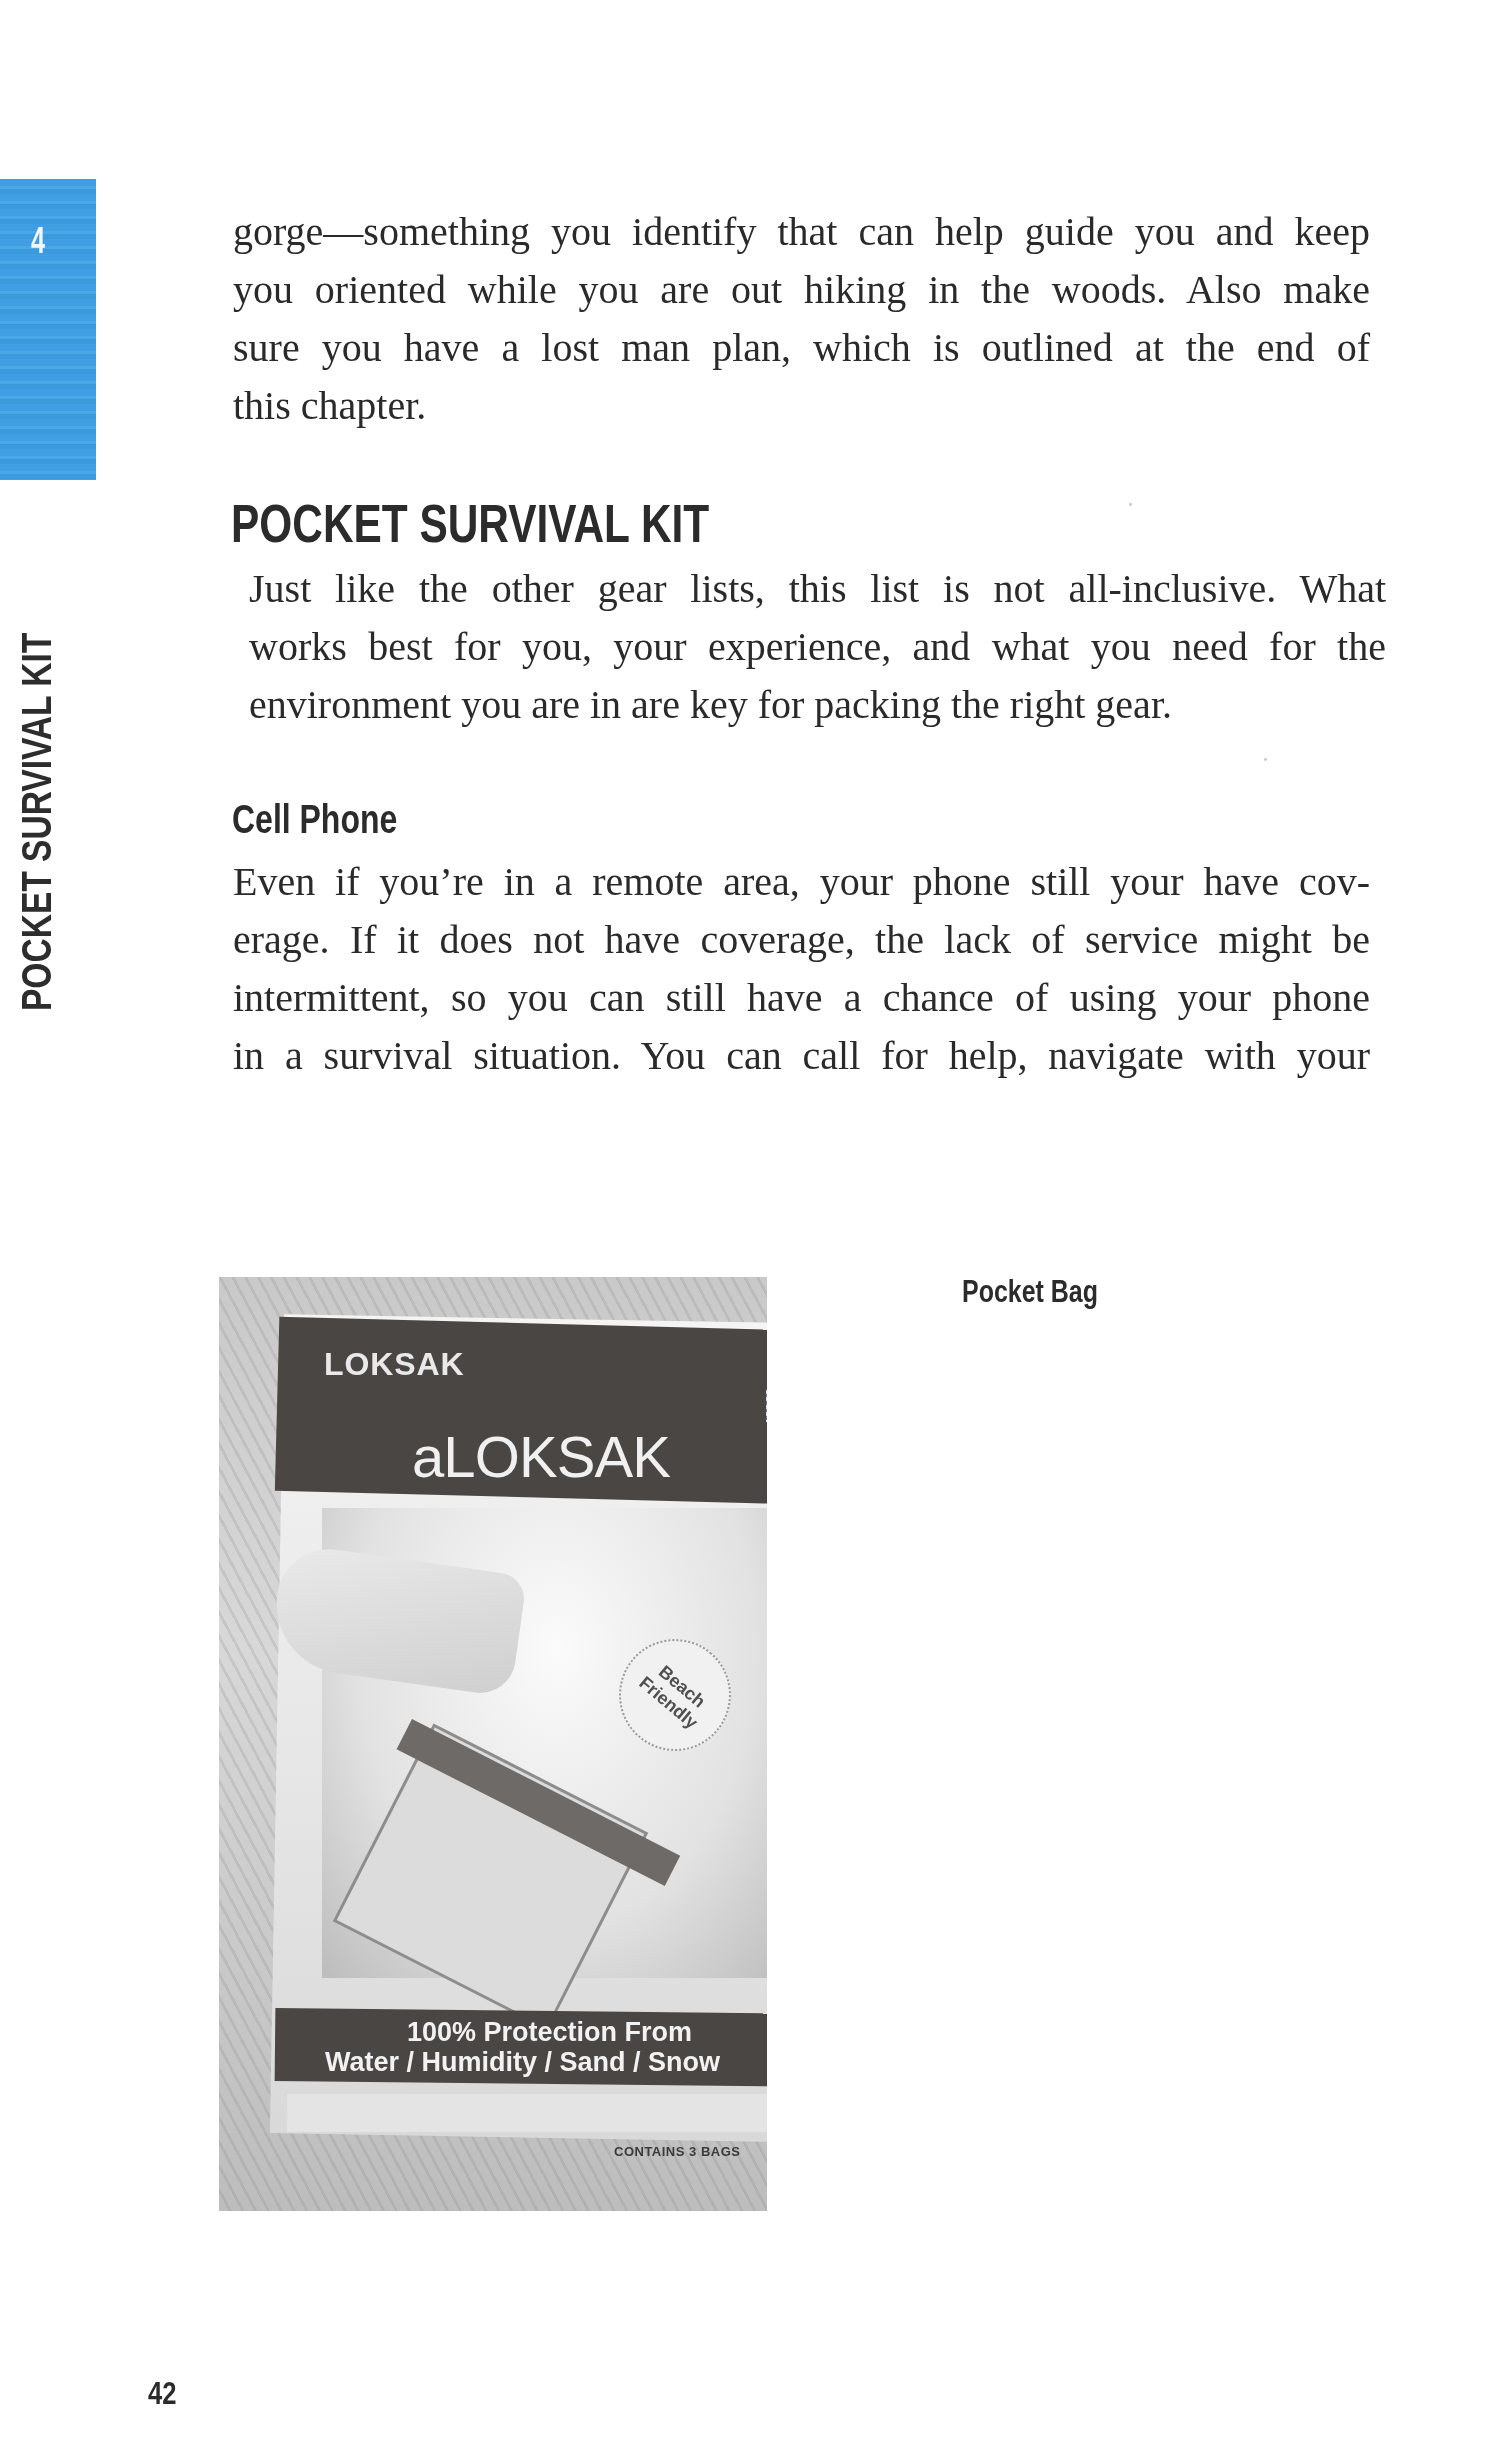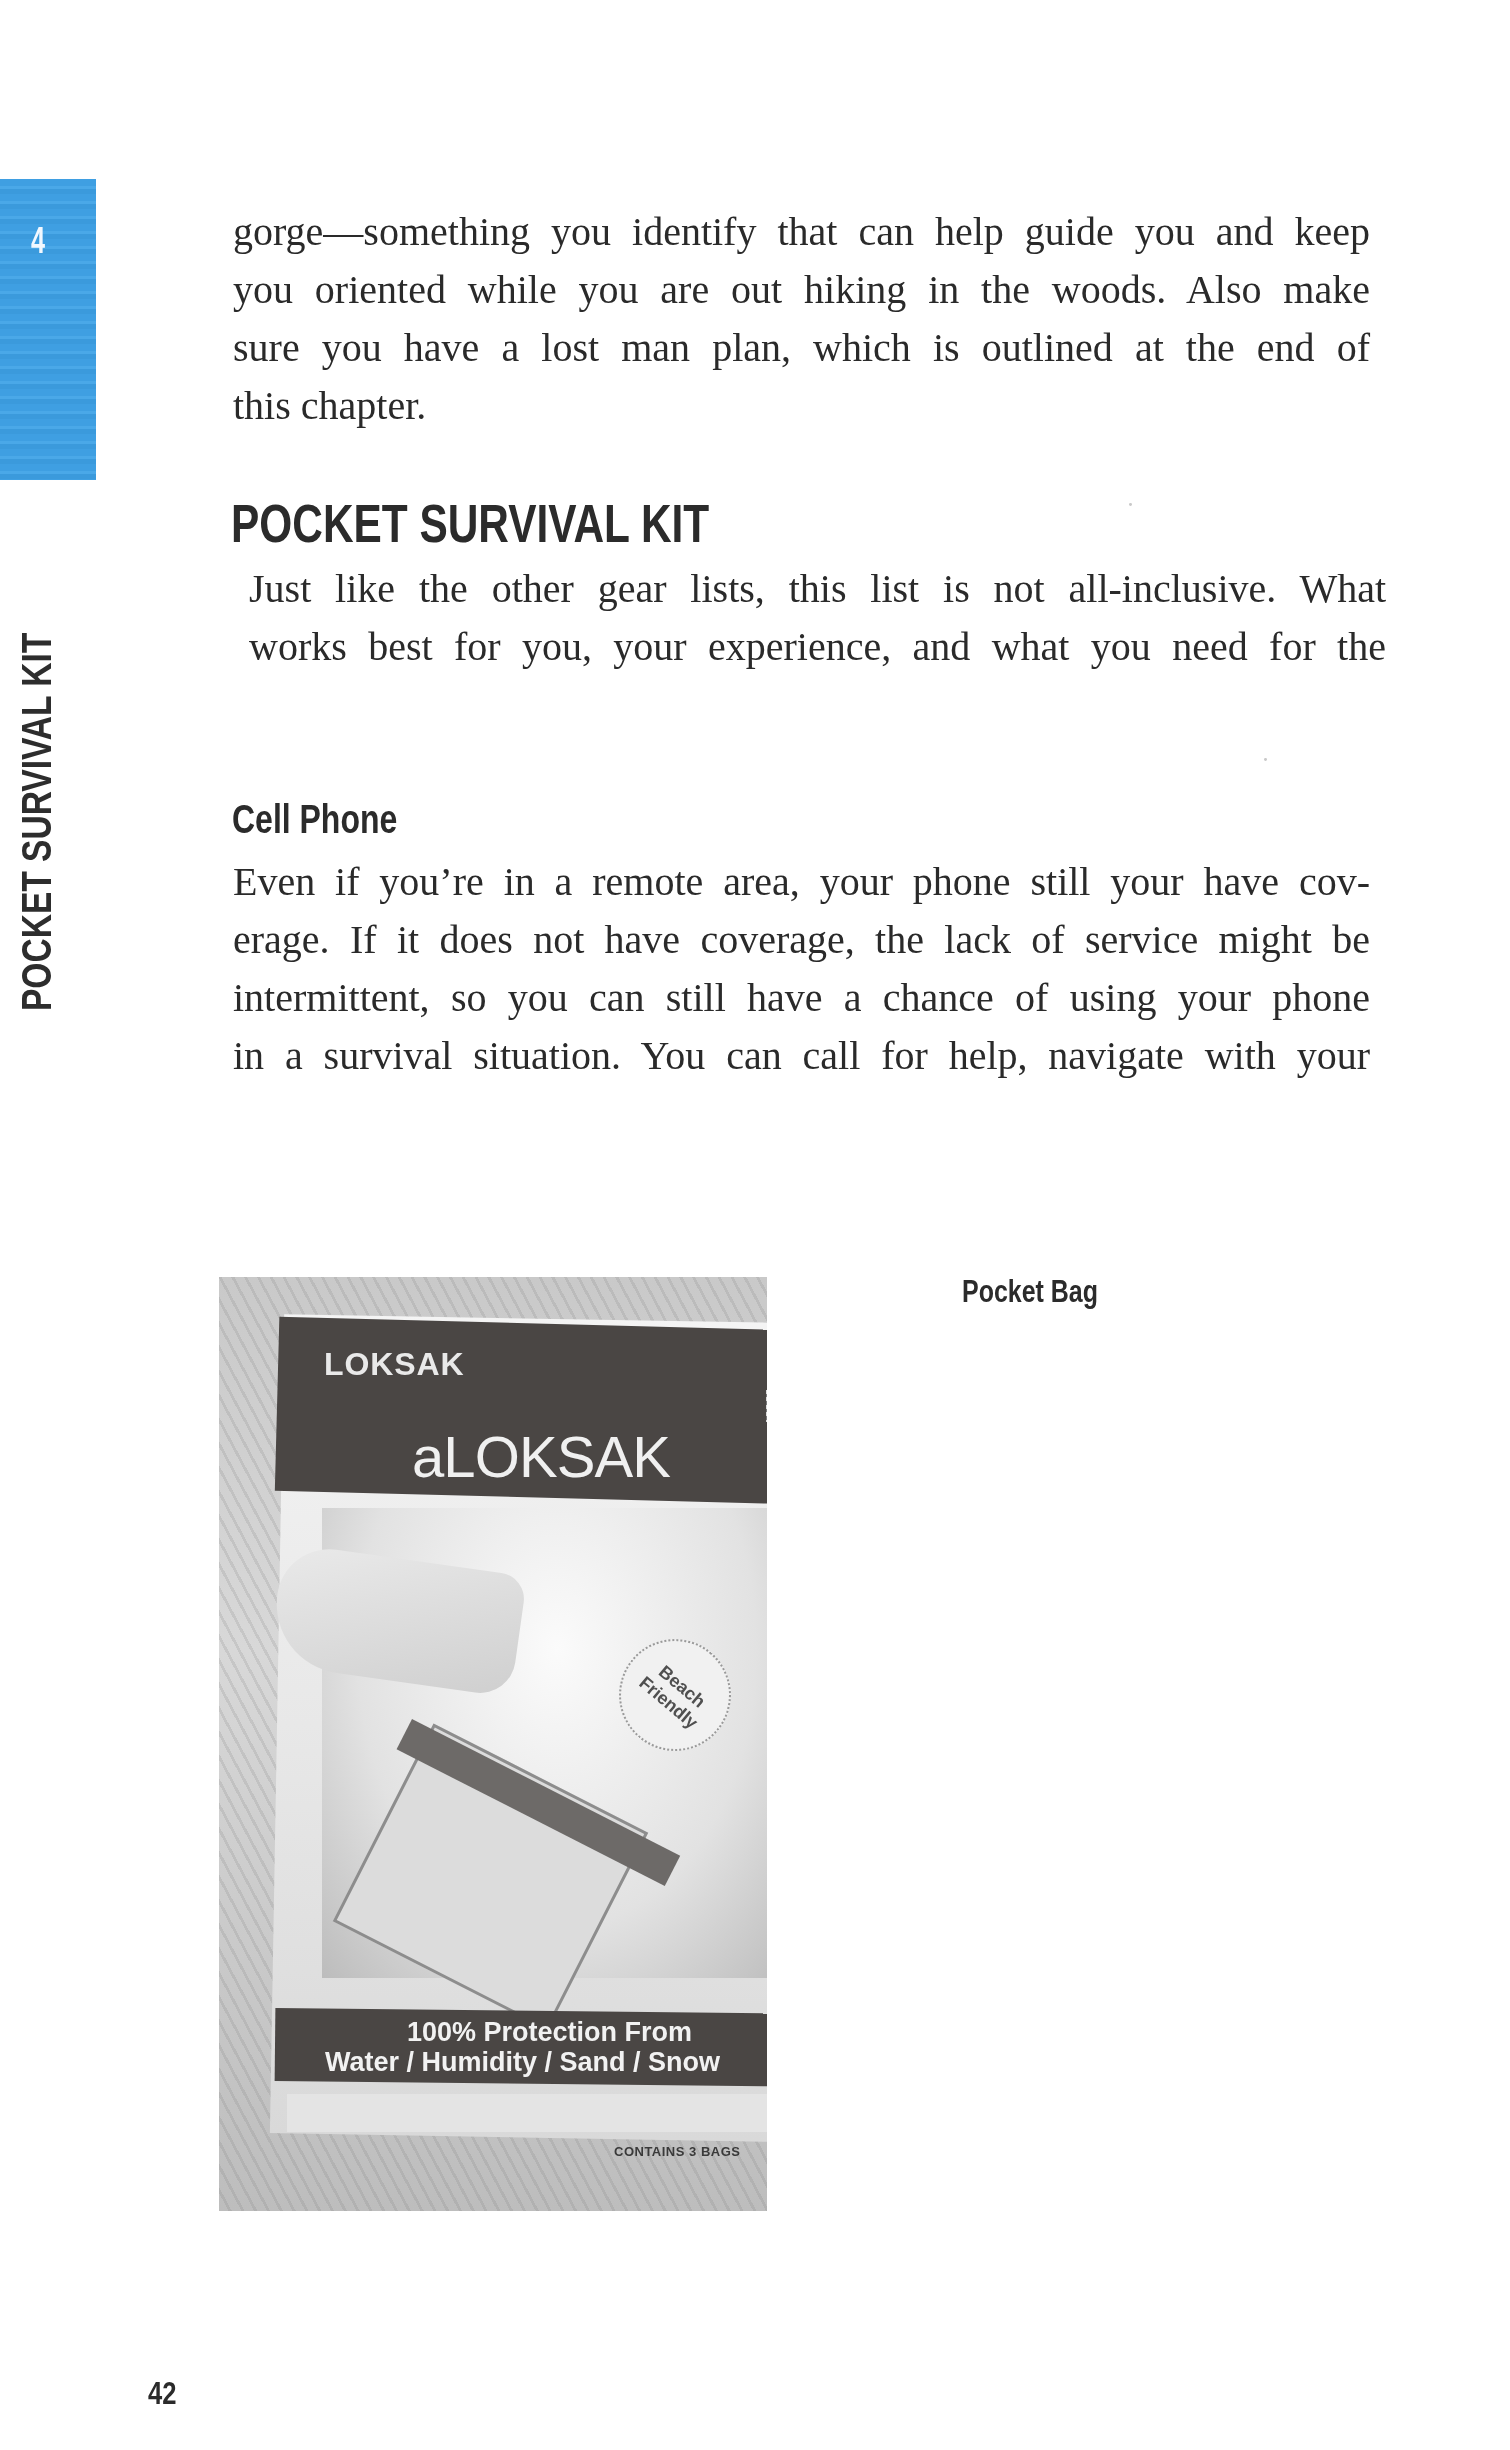--- a/index.html
+++ b/index.html
@@ -325,20 +325,21 @@
   <span class="line">you oriented while you are out hiking in the woods. Also make</span>
   <span class="line">sure you have a lost man plan, which is outlined at the end of</span>
   <span class="line last">this chapter.</span>
 </div>
 
 <div class="heading">POCKET SURVIVAL KIT</div>
 
 <div class="text-col p2">
   <span class="line">Just like the other gear lists, this list is not all-inclusive. What</span>
   <span class="line">works best for you, your experience, and what you need for the</span>
+  <span class="line last">environment you are in are key for packing the right gear.</span>
 </div>
 
 <div class="subheading">Cell Phone</div>
 
 <div class="text-col p3">
   <span class="line">Even if you’re in a remote area, your phone still your have cov-</span>
   <span class="line">erage. If it does not have coverage, the lack of service might be</span>
   <span class="line">intermittent, so you can still have a chance of using your phone</span>
   <span class="line">in a survival situation. You can call for help, navigate with your</span>
 </div>

